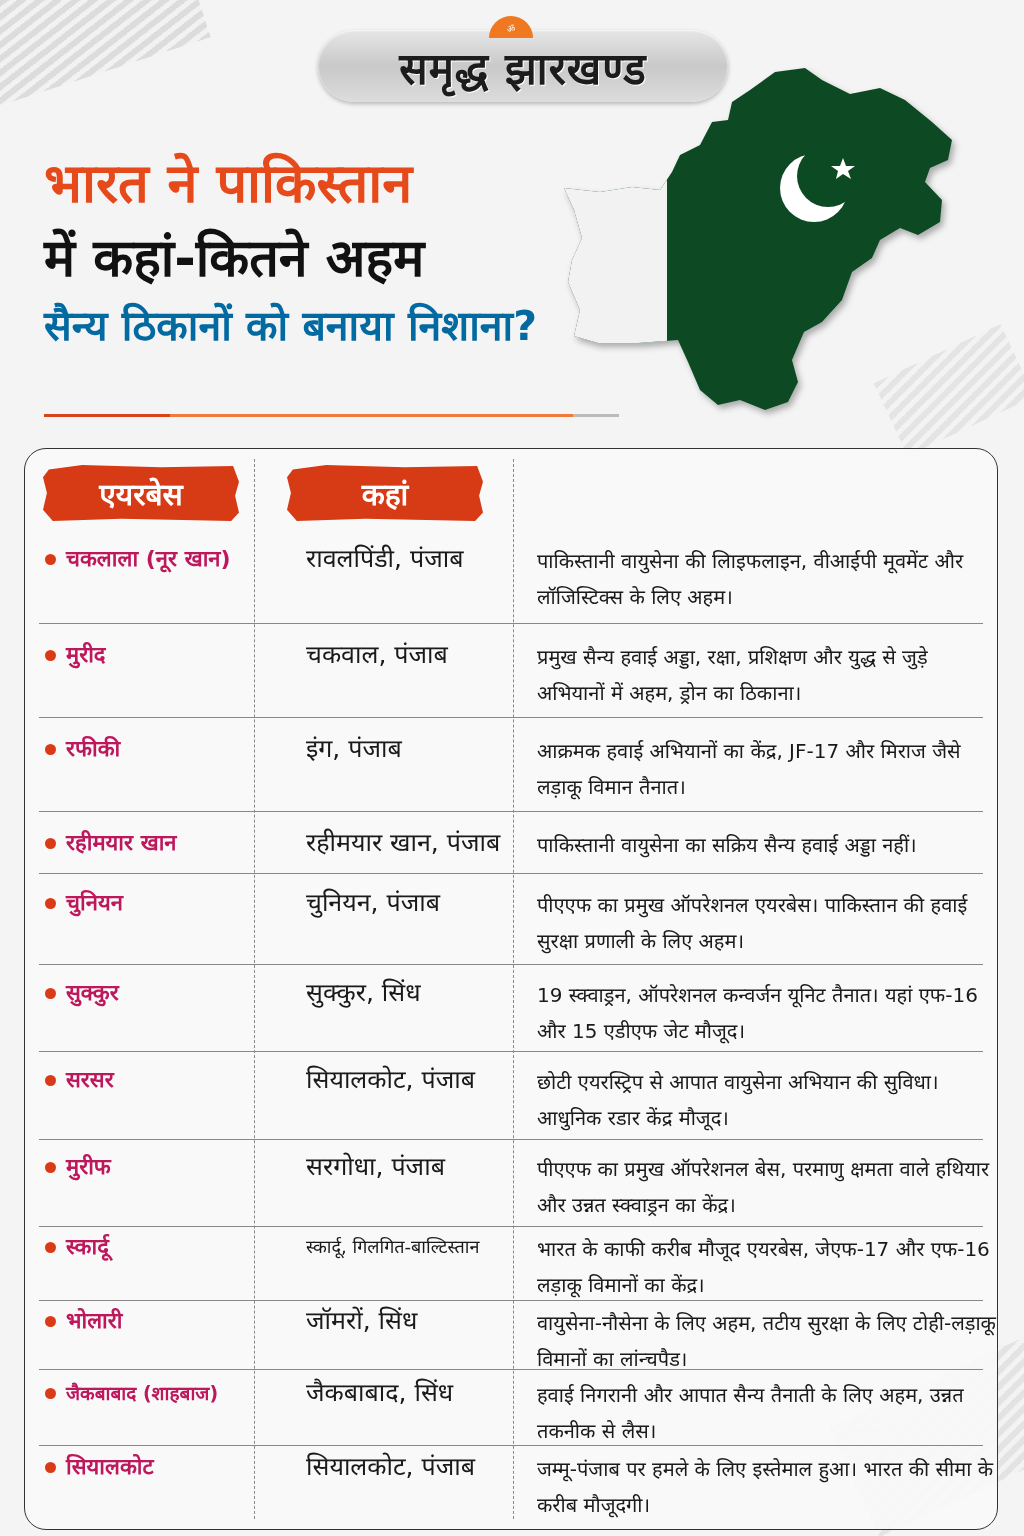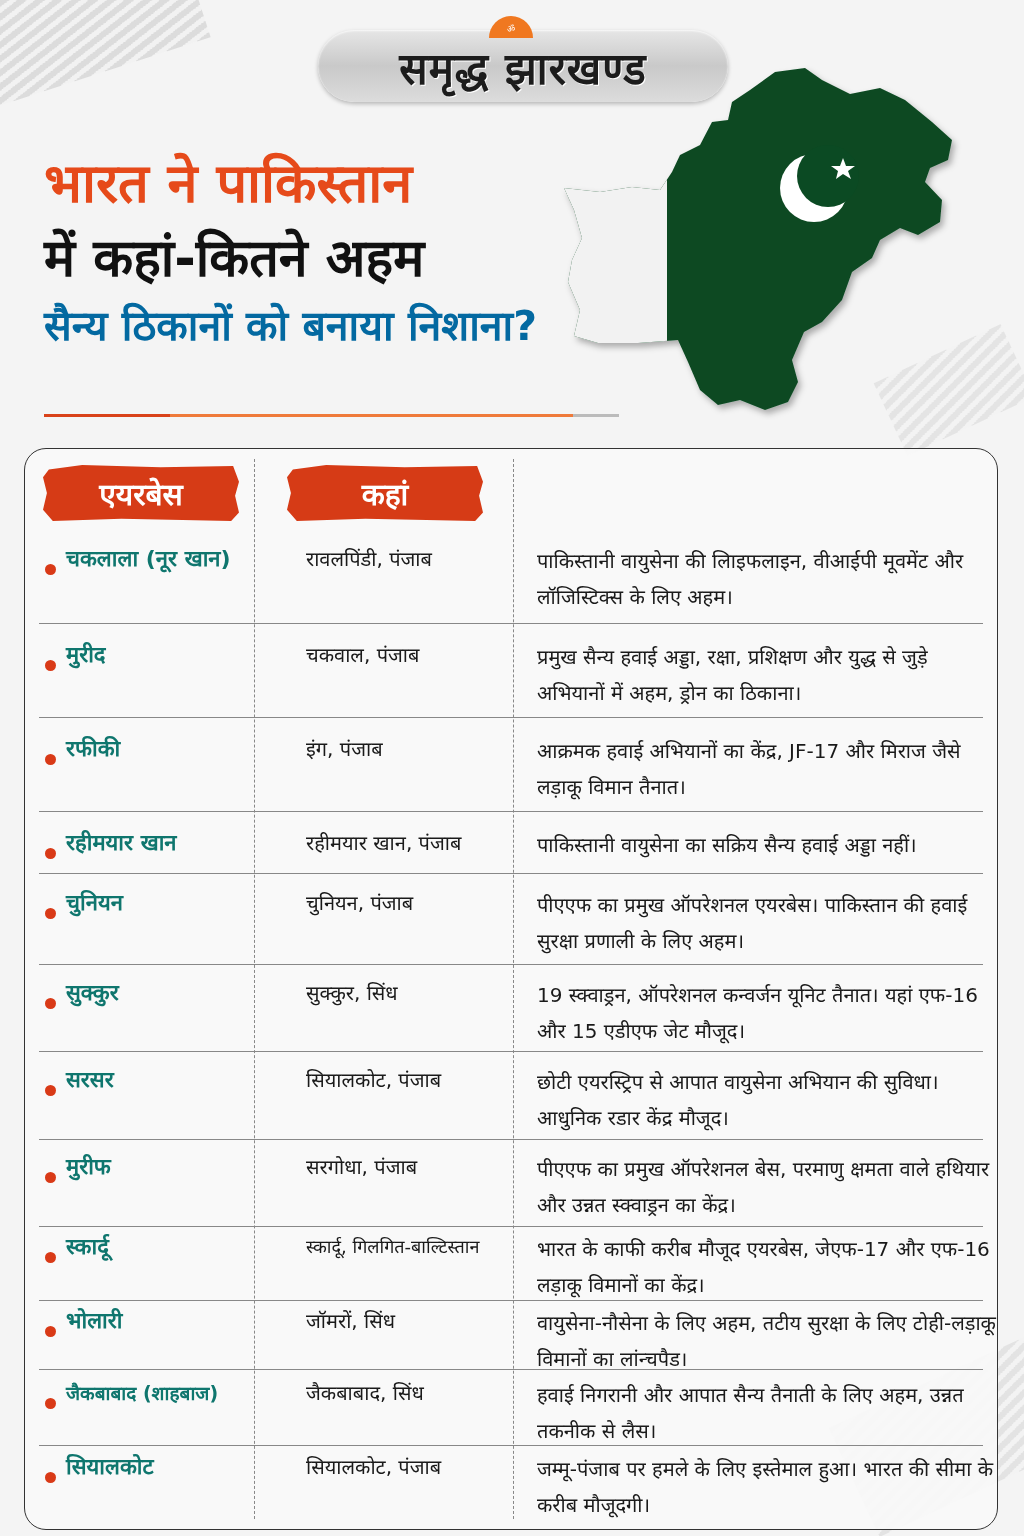--- a/index.html
+++ b/index.html
@@ -83,25 +83,25 @@
   .hdr.h1 { left: 18px; width: 196px; }
   .hdr.h2 { left: 262px; width: 196px; align-items: center; }
   .hdr.h3 { left: 516px; width: 410px; }
 
   .rows { position: absolute; left: 0; right: 0; top: 0; }
   .row { position: absolute; left: 14px; right: 14px; }
   .row-line { position: absolute; left: 14px; right: 14px; height: 0; border-top: 1.5px solid #888; }
 
   .cell-name {
     position: absolute; left: 6px; top: 0; width: 210px;
-    font-weight: bold; font-size: 22px; color: #0f766e;
-    display: flex; align-items: flex-end; gap: 10px;
+    font-weight: bold; font-size: 22px; color: #be185d;
+    display: flex; align-items: flex-start; gap: 10px;
   }
   .bullet { width: 11px; height: 11px; border-radius: 50%; background: #d93a17; margin-top: 11px; flex: 0 0 auto; }
-  .cell-loc { position: absolute; left: 267px; top: 0; width: 210px; font-size: 20px; color: #1a1a1a; white-space: nowrap; }
+  .cell-loc { position: absolute; left: 267px; top: 0; width: 210px; font-size: 25px; color: #1a1a1a; white-space: nowrap; }
   .cell-imp { position: absolute; left: 498px; top: 0; width: 460px; font-size: 20px; line-height: 36px; color: #1a1a1a; }
   .cell-name, .cell-loc { line-height: 32px; }
 </style>
 </head>
 <body>
 
 <div class="brush-bg brush-tl"></div>
 <div class="brush-bg brush-tr"></div>
 <div class="brush-bg brush-br"></div>
 

